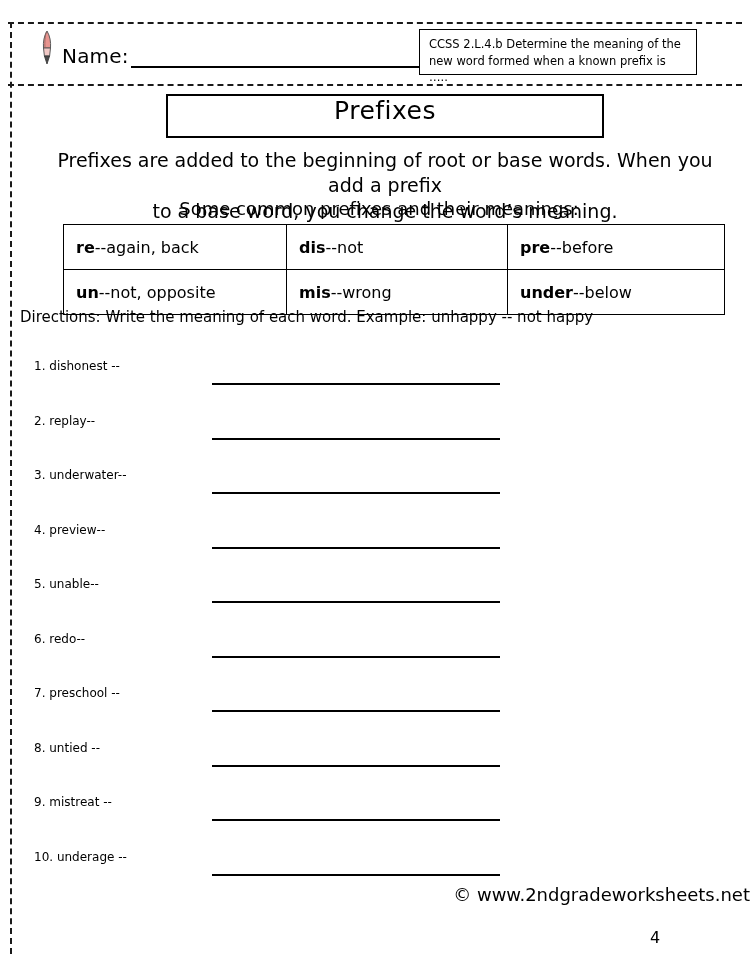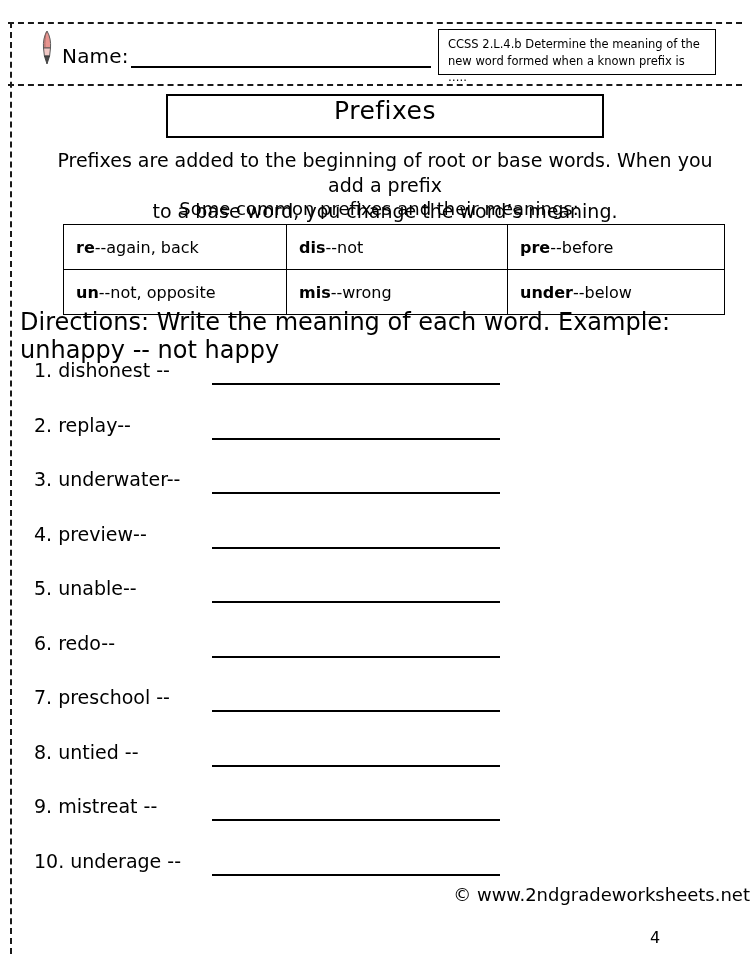--- a/index.html
+++ b/index.html
@@ -69,21 +69,21 @@
     width: 300px;
     border-bottom: 2px solid #000;
     height: 19px;
     vertical-align: bottom;
     margin-left: 2px;
   }
 
   
   .ccss-box {
     position: absolute;
-    left: 438px;
+    left: 419px;
     top: 29px;
     width: 278px;
     height: 46px;
     border: 1.5px solid #000;
     background: #fff;
     padding: 6px 8px 4px 9px;
     box-sizing: border-box;
     font-size: 11.5px;
     line-height: 1.45;
     font-family: "DejaVu Sans", sans-serif;
@@ -145,39 +145,40 @@
   }
   .prefix-table td.c1 { width: 210px; }
   .prefix-table td.c2 { width: 208px; }
   .prefix-table td.c3 { width: 204px; }
   .pfx { font-weight: bold; }
 
   .directions {
     position: absolute;
     left: 20px;
     top: 308px;
-    font-size: 24px;
+    font-size: 15px;
+    text-align: right;
   }
 
   
   .items {
     position: absolute;
     left: 34px;
     top: 355px;
     width: 690px;
   }
   .item {
     position: relative;
     height: 54.5px;
   }
   .item-label {
     position: absolute;
     left: 0;
     top: 4px;
-    font-size: 19px;
+    font-size: 12px;
     white-space: nowrap;
   }
   .item-line {
     position: absolute;
     left: 178px;
     top: 28px;
     width: 288px;
     border-bottom: 2px solid #000;
   }
 

